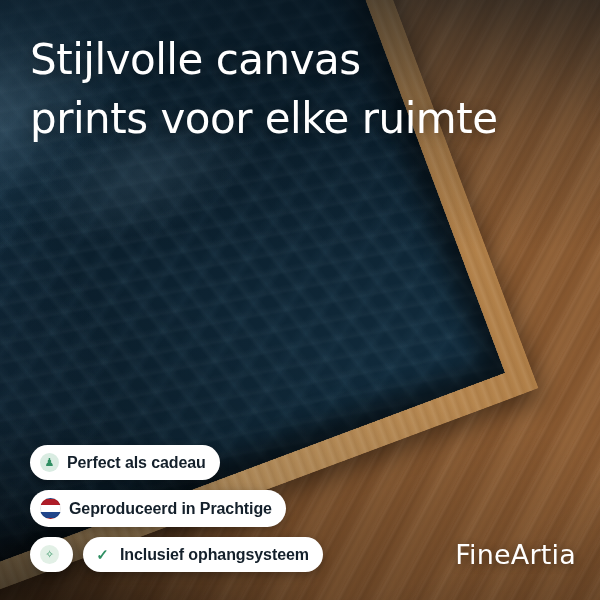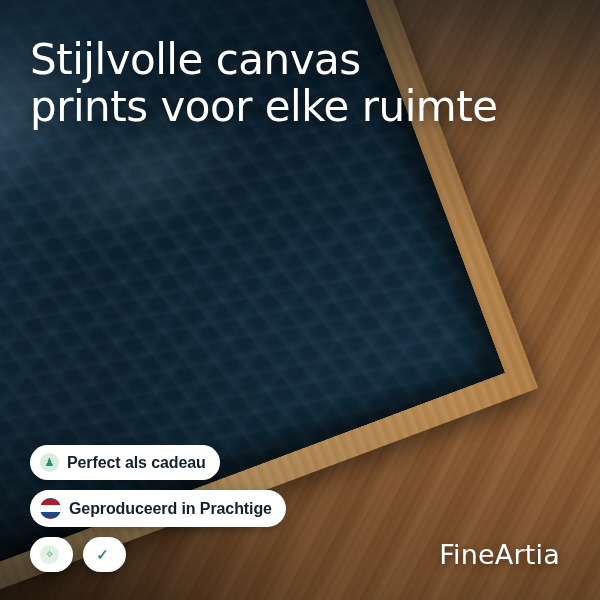--- a/index.html
+++ b/index.html
@@ -147,21 +147,21 @@
     top: 36px;
     right: 40px;
     color: #ffffff;
     font-family: "DejaVu Sans", sans-serif;
     font-size: 42px;
     line-height: 1.12;
     font-weight: 400;
     letter-spacing: -0.5px;
     text-shadow: 0 2px 14px rgba(0,0,0,0.45);
   }
-  .headline .l2 { display: block; }
+  .headline .l2 { display: block; margin-top: 12px; }
 
   
   .pills {
     position: absolute;
     left: 30px;
     bottom: 28px;
     width: 420px;
   }
   .pill-row {
     display: flex;
@@ -199,21 +199,21 @@
   .ico-flag {
     background: linear-gradient(180deg,#ae1c28 0 33%, #ffffff 33% 66%, #21468b 66% 100%);
     border: 1px solid rgba(0,0,0,0.08);
   }
   .ico-sparkle { background: #e2f0e6; color: #3c9a6b; }
   .ico-check { background: transparent; color: #2f8f63; font-size: 15px; font-weight: 700; }
 
   
   .logo {
     position: absolute;
-    right: 40px;
+    right: 24px;
     bottom: 30px;
     color: #ffffff;
     font-family: "DejaVu Serif", serif;
     font-size: 27px;
     letter-spacing: 0.2px;
     text-shadow: 0 2px 10px rgba(0,0,0,0.45);
   }
   .logo .mark {
     font-family: "DejaVu Sans", sans-serif;
     font-size: 27px;
@@ -259,20 +259,21 @@
         <span class="pill-label">Geproduceerd in Prachtige</span>
       </div>
     </div>
 
     <div class="pill-row">
       <div class="pill">
         <span class="pill-ico ico-sparkle">✧</span>
       </div>
       <div class="pill">
         <span class="pill-ico ico-check">✓</span>
+        <span class="pill-label">Inclusief ophangsysteem</span>
       </div>
     </div>
 
   </div>
 
   <div class="logo">
     <span class="mark">FineArtia</span>
   </div>
 
 </div>

